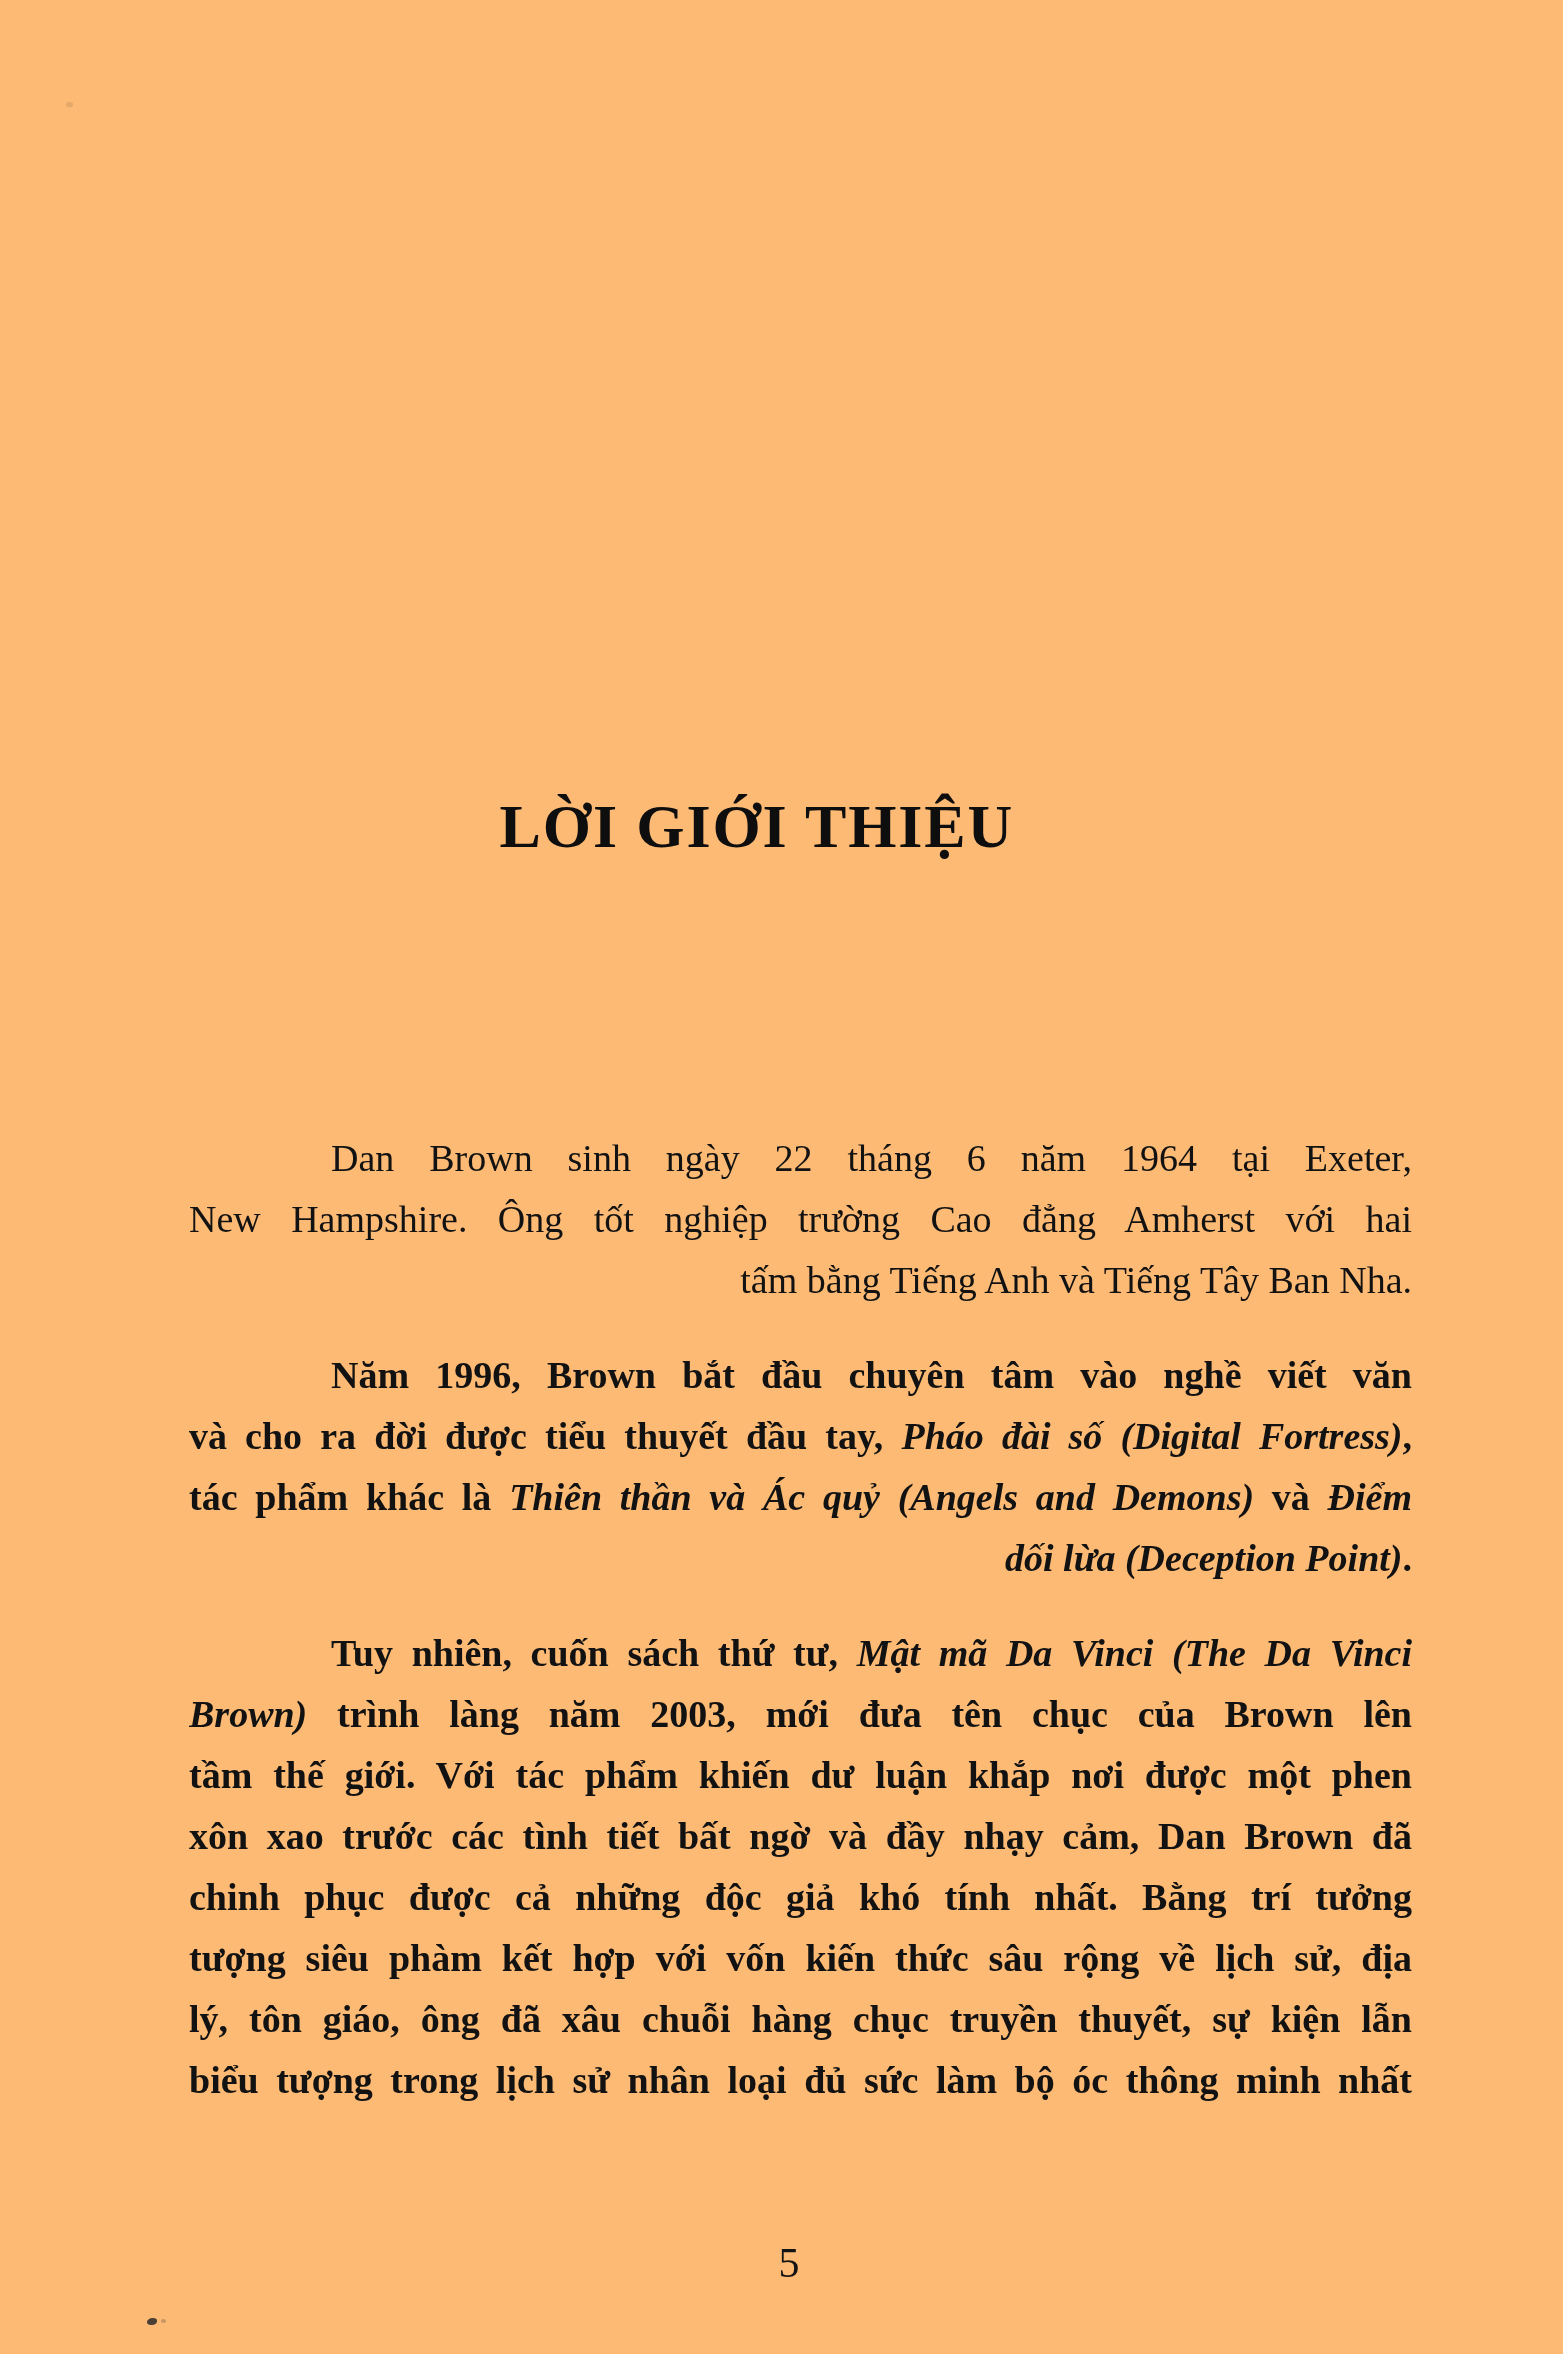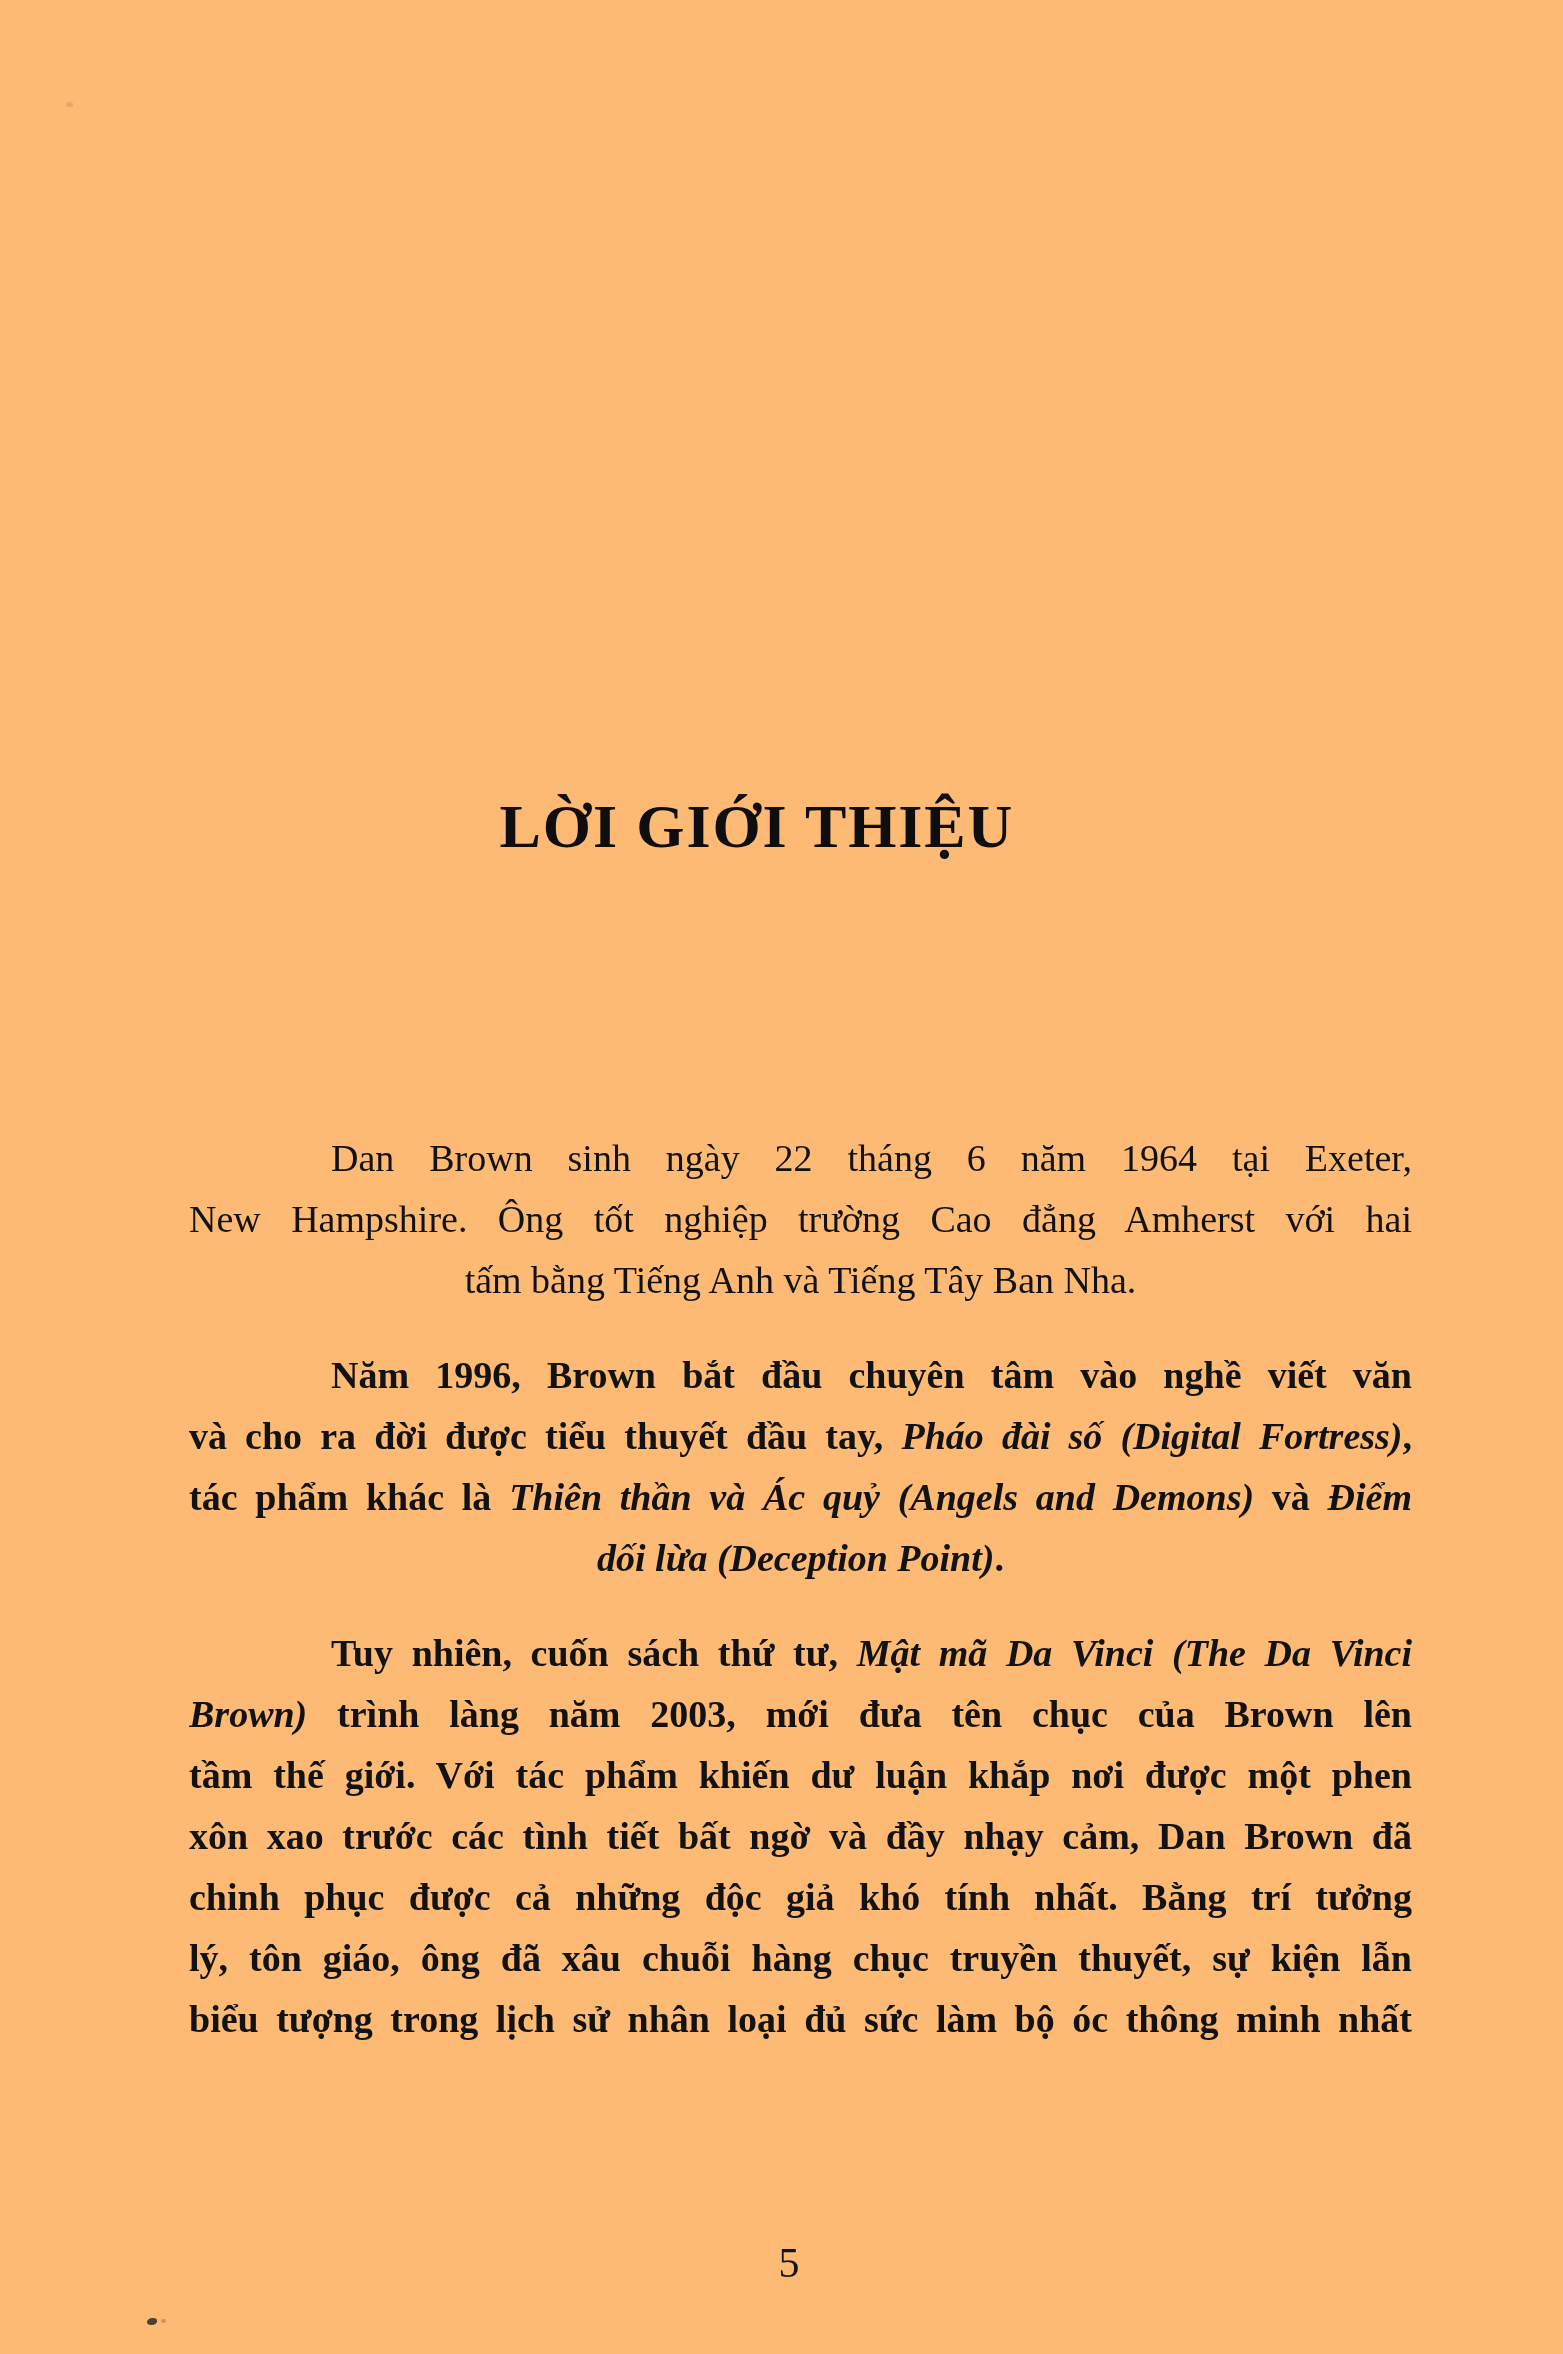--- a/index.html
+++ b/index.html
@@ -44,21 +44,21 @@
   }
   .para + .para {
     margin-top: 34px;
     font-weight: bold;
   }
   .line {
     font-size: 38px;
     line-height: 61px;
     height: 61px;
     overflow: hidden;
-    text-align: center;
+    text-align: right;
   }
   .line.justify {
     text-align: justify;
     text-align-last: justify;
   }
   .line.indent {
     text-indent: 142px;
   }
   .seg.italic {
     font-style: italic;
@@ -97,20 +97,21 @@
         <div class="line justify"><span class="seg">và cho ra đời được tiểu thuyết đầu tay, </span><span class="seg italic">Pháo đài số (Digital Fortress)</span><span class="seg">,</span></div>
         <div class="line justify"><span class="seg">tác phẩm khác là </span><span class="seg italic">Thiên thần và Ác quỷ (Angels and Demons)</span><span class="seg"> và </span><span class="seg italic">Điểm</span></div>
         <div class="line"><span class="seg italic">dối lừa (Deception Point)</span><span class="seg">.</span></div>
       </div>
       <div class="para">
         <div class="line justify indent"><span class="seg">Tuy nhiên, cuốn sách thứ tư, </span><span class="seg italic">Mật mã Da Vinci (The Da Vinci</span></div>
         <div class="line justify"><span class="seg italic">Brown)</span><span class="seg"> trình làng năm 2003, mới đưa tên chục của Brown lên</span></div>
         <div class="line justify"><span class="seg">tầm thế giới. Với tác phẩm khiến dư luận khắp nơi được một phen</span></div>
         <div class="line justify"><span class="seg">xôn xao trước các tình tiết bất ngờ và đầy nhạy cảm, Dan Brown đã</span></div>
         <div class="line justify"><span class="seg">chinh phục được cả những độc giả khó tính nhất. Bằng trí tưởng</span></div>
+        <div class="line justify"><span class="seg">tượng siêu phàm kết hợp với vốn kiến thức sâu rộng về lịch sử, địa</span></div>
         <div class="line justify"><span class="seg">lý, tôn giáo, ông đã xâu chuỗi hàng chục truyền thuyết, sự kiện lẫn</span></div>
         <div class="line justify"><span class="seg">biểu tượng trong lịch sử nhân loại đủ sức làm bộ óc thông minh nhất</span></div>
       </div>
     </div>
   <div class="page-num">5</div>
   <div class="speck s1"></div>
   <div class="speck s2"></div>
   <div class="speck s3"></div>
 </div>
 

